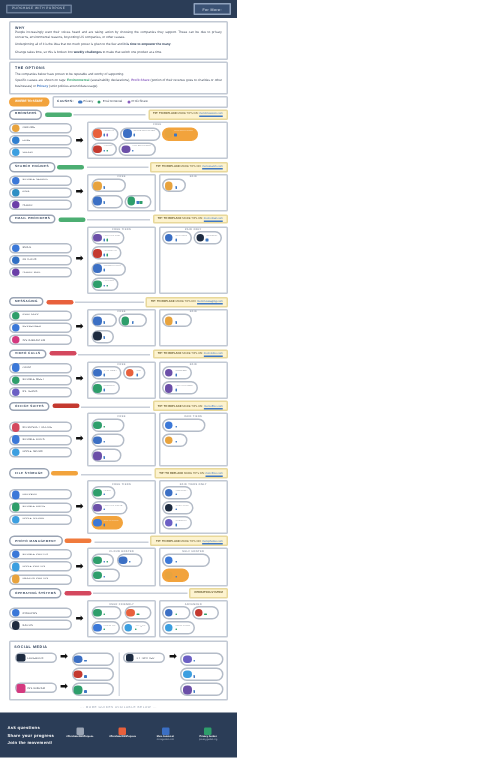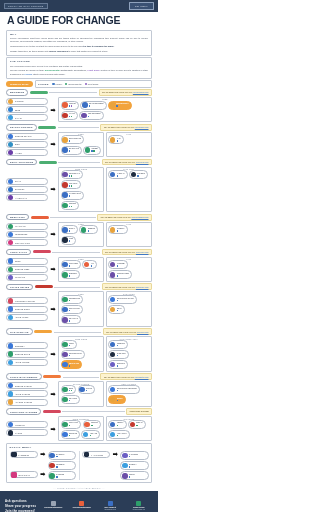--- a/index.html
+++ b/index.html
@@ -162,23 +162,20 @@
 </head>
 <body>
 
 <div id="poster">
 
   <div class="header">
     <div class="hdr-tag">PURCHASE WITH PURPOSE</div>
     <div class="hdr-btn">For More:</div>
   </div>
 
-  <div class="title-wrap">
-    <div class="title">A GUIDE FOR CHANGE</div>
-  </div>
 
   <div class="card">
     <div class="card-h">WHY</div>
     <p class="card-p">People increasingly want their voices heard and are taking action by choosing the companies they support. These can be due to privacy concerns, environmental reasons, boycotting US companies, or other causes.</p>
     <p class="card-p"><span>Underpinning all of it is the idea that too much power is given to the few and </span><span class="b">it is time to empower the many</span><span>.</span></p>
     <p class="card-p"><span>Change takes time, so this is broken into </span><span class="b">weekly challenges</span><span> to make that switch one product at a time.</span></p>
   </div>
 
   <div class="card">
     <div class="card-h">THE OPTIONS</div>

